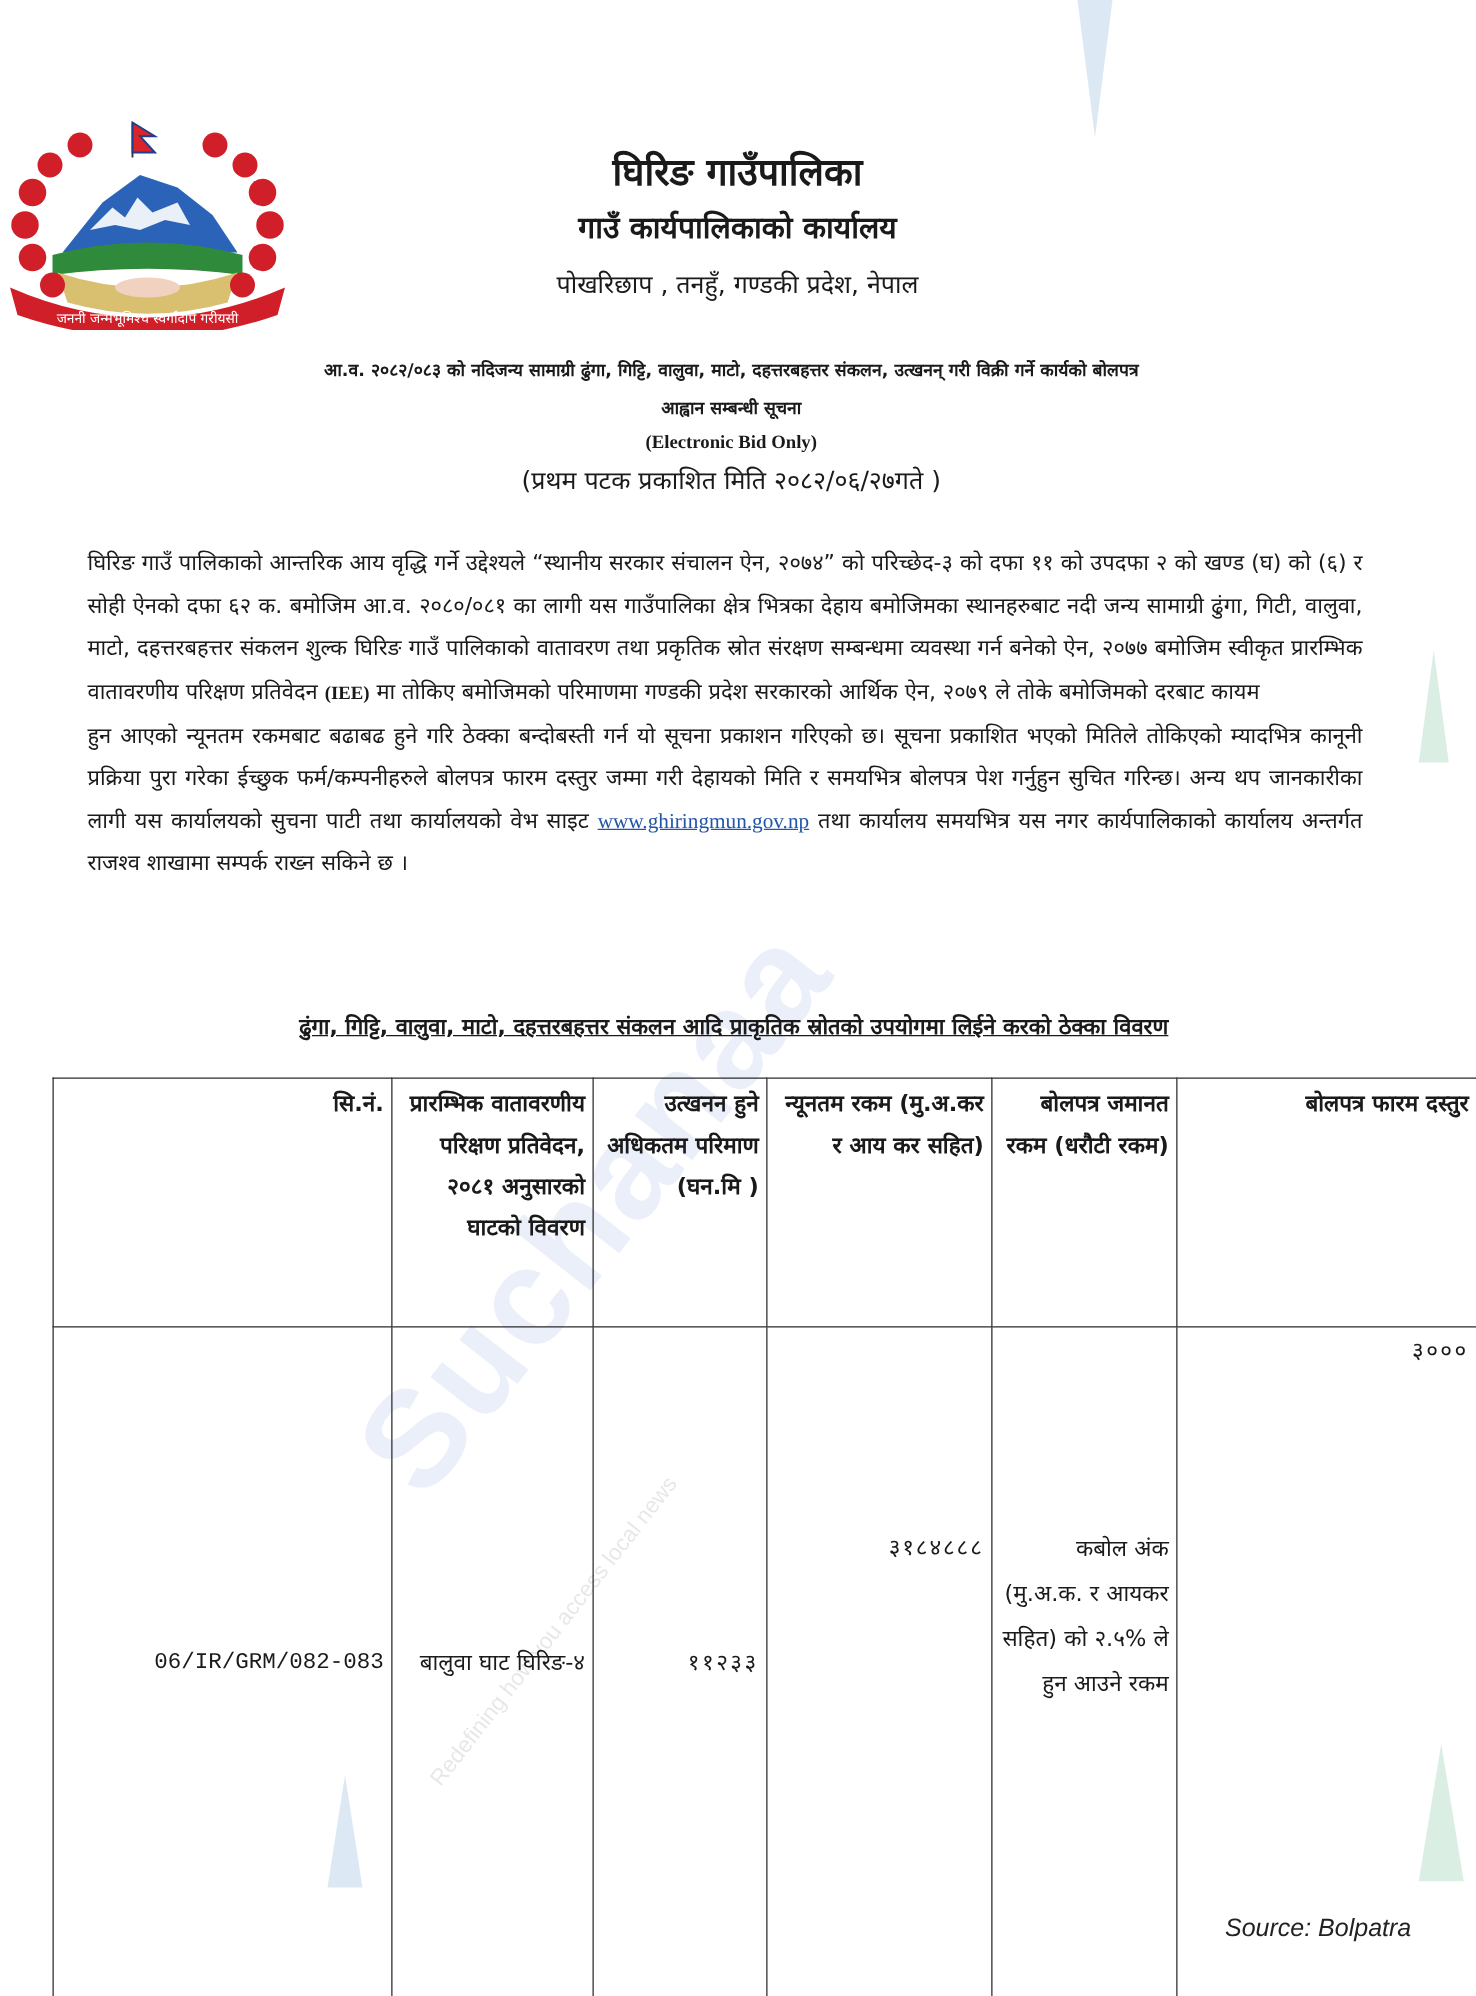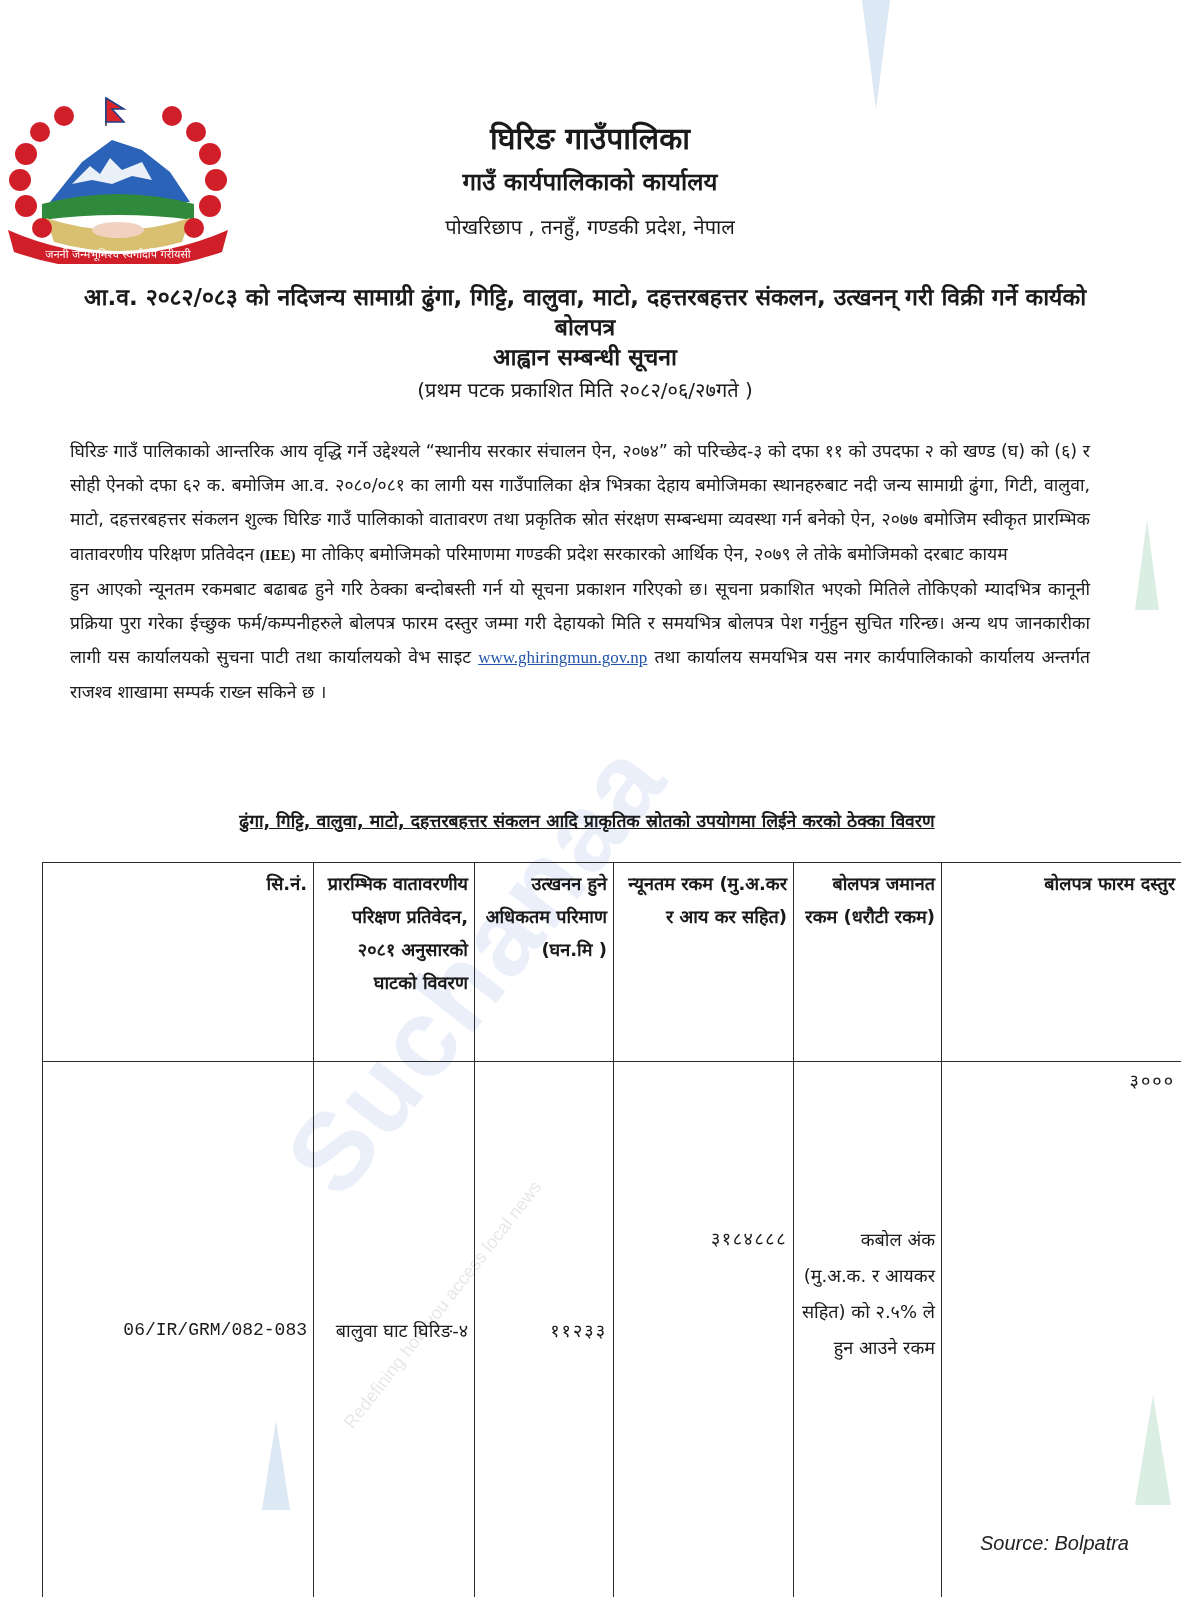--- a/index.html
+++ b/index.html
@@ -21,21 +21,21 @@
     transform: rotate(-52deg); transform-origin: left top;
     font-family: "Liberation Sans", sans-serif; font-size: 18px;
     color: rgba(120,120,120,0.18); white-space: nowrap; pointer-events: none;
   }
   .emblem { position: absolute; left: 2px; top: 92px; width: 232px; height: 172px; }
   .header { position: absolute; left: 300px; width: 580px; top: 118px; text-align: center; }
   .h1 { font-size: 30px; font-weight: bold; line-height: 42px; }
   .h2 { font-size: 24px; font-weight: bold; line-height: 44px; }
   .h3 { font-size: 20px; font-weight: normal; line-height: 46px; }
   .title-block { position: absolute; left: 60px; width: 1050px; top: 282px; text-align: center; }
-  .title-line { font-size: 23px; font-weight: bold; line-height: 30px; }
+  .title-line { font-size: 14px; font-weight: bold; line-height: 30px; }
   .eb { font-family: "Liberation Serif", serif; font-size: 15px; font-weight: bold; line-height: 24px; }
   .pub { font-size: 20px; font-weight: normal; line-height: 36px; }
   .para {
     position: absolute; left: 70px; width: 1020px; top: 434px;
     font-size: 17.5px; line-height: 34.2px; text-align: justify;
   }
   .para p { margin: 0; }
   .link { color: #2255aa; text-decoration: underline; font-family: "Liberation Serif", serif; font-size: 17px; }
   .iee { font-family: "Liberation Serif", serif; font-weight: bold; font-size: 15px; }
   .subhead {
@@ -105,20 +105,21 @@
 
 <div class="header">
   <div class="h1">घिरिङ गाउँपालिका</div>
   <div class="h2">गाउँ कार्यपालिकाको  कार्यालय</div>
   <div class="h3">पोखरिछाप , तनहुँ, गण्डकी प्रदेश, नेपाल</div>
 </div>
 
 <div class="title-block">
   <div class="title-line">आ.व. २०८२/०८३ को नदिजन्य सामाग्री ढुंगा, गिट्टि, वालुवा, माटो, दहत्तरबहत्तर संकलन, उत्खनन् गरी विक्री गर्ने कार्यको बोलपत्र</div>
   <div class="title-line">आह्वान सम्बन्धी  सूचना</div>
+  <div class="eb">(Electronic Bid Only)</div>
   <div class="pub">(प्रथम पटक प्रकाशित मिति २०८२/०६/२७गते )</div>
 </div>
 
 <div class="para">
   <p><span>घिरिङ गाउँ पालिकाको आन्तरिक आय वृद्धि गर्ने उद्देश्यले “स्थानीय सरकार संचालन ऐन, २०७४” को परिच्छेद-३ को दफा ११ को  उपदफा २ को खण्ड (घ) को (६) र सोही ऐनको दफा ६२ क. बमोजिम आ.व. २०८०/०८१ का  लागी यस गाउँपालिका क्षेत्र भित्रका देहाय बमोजिमका स्थानहरुबाट नदी जन्य सामाग्री ढुंगा, गिटी, वालुवा, माटो, दहत्तरबहत्तर संकलन शुल्क घिरिङ गाउँ पालिकाको वातावरण तथा प्रकृतिक स्रोत संरक्षण सम्बन्धमा व्यवस्था गर्न बनेको ऐन, २०७७  बमोजिम स्वीकृत प्रारम्भिक वातावरणीय परिक्षण प्रतिवेदन </span><span class="iee">(IEE)</span><span> मा तोकिए बमोजिमको परिमाणमा गण्डकी प्रदेश सरकारको आर्थिक ऐन, २०७९ ले तोके बमोजिमको दरबाट कायम</span></p>
   <p><span>हुन आएको न्यूनतम रकमबाट बढाबढ हुने गरि ठेक्का बन्दोबस्ती गर्न यो सूचना प्रकाशन गरिएको छ। सूचना प्रकाशित भएको मितिले तोकिएको म्यादभित्र कानूनी प्रक्रिया पुरा गरेका ईच्छुक फर्म/कम्पनीहरुले बोलपत्र फारम दस्तुर जम्मा गरी देहायको मिति र समयभित्र बोलपत्र पेश गर्नुहुन सुचित गरिन्छ। अन्य थप जानकारीका लागी यस कार्यालयको सुचना पाटी तथा कार्यालयको वेभ साइट </span><a class="link">www.ghiringmun.gov.np</a><span>  तथा कार्यालय समयभित्र यस नगर कार्यपालिकाको कार्यालय अन्तर्गत राजश्व शाखामा सम्पर्क राख्न सकिने छ ।</span></p>
 </div>
 
 <div class="subhead">ढुंगा, गिट्टि, वालुवा, माटो, दहत्तरबहत्तर संकलन आदि प्राकृतिक स्रोतको उपयोगमा लिईने करको ठेक्का विवरण</div>
 

